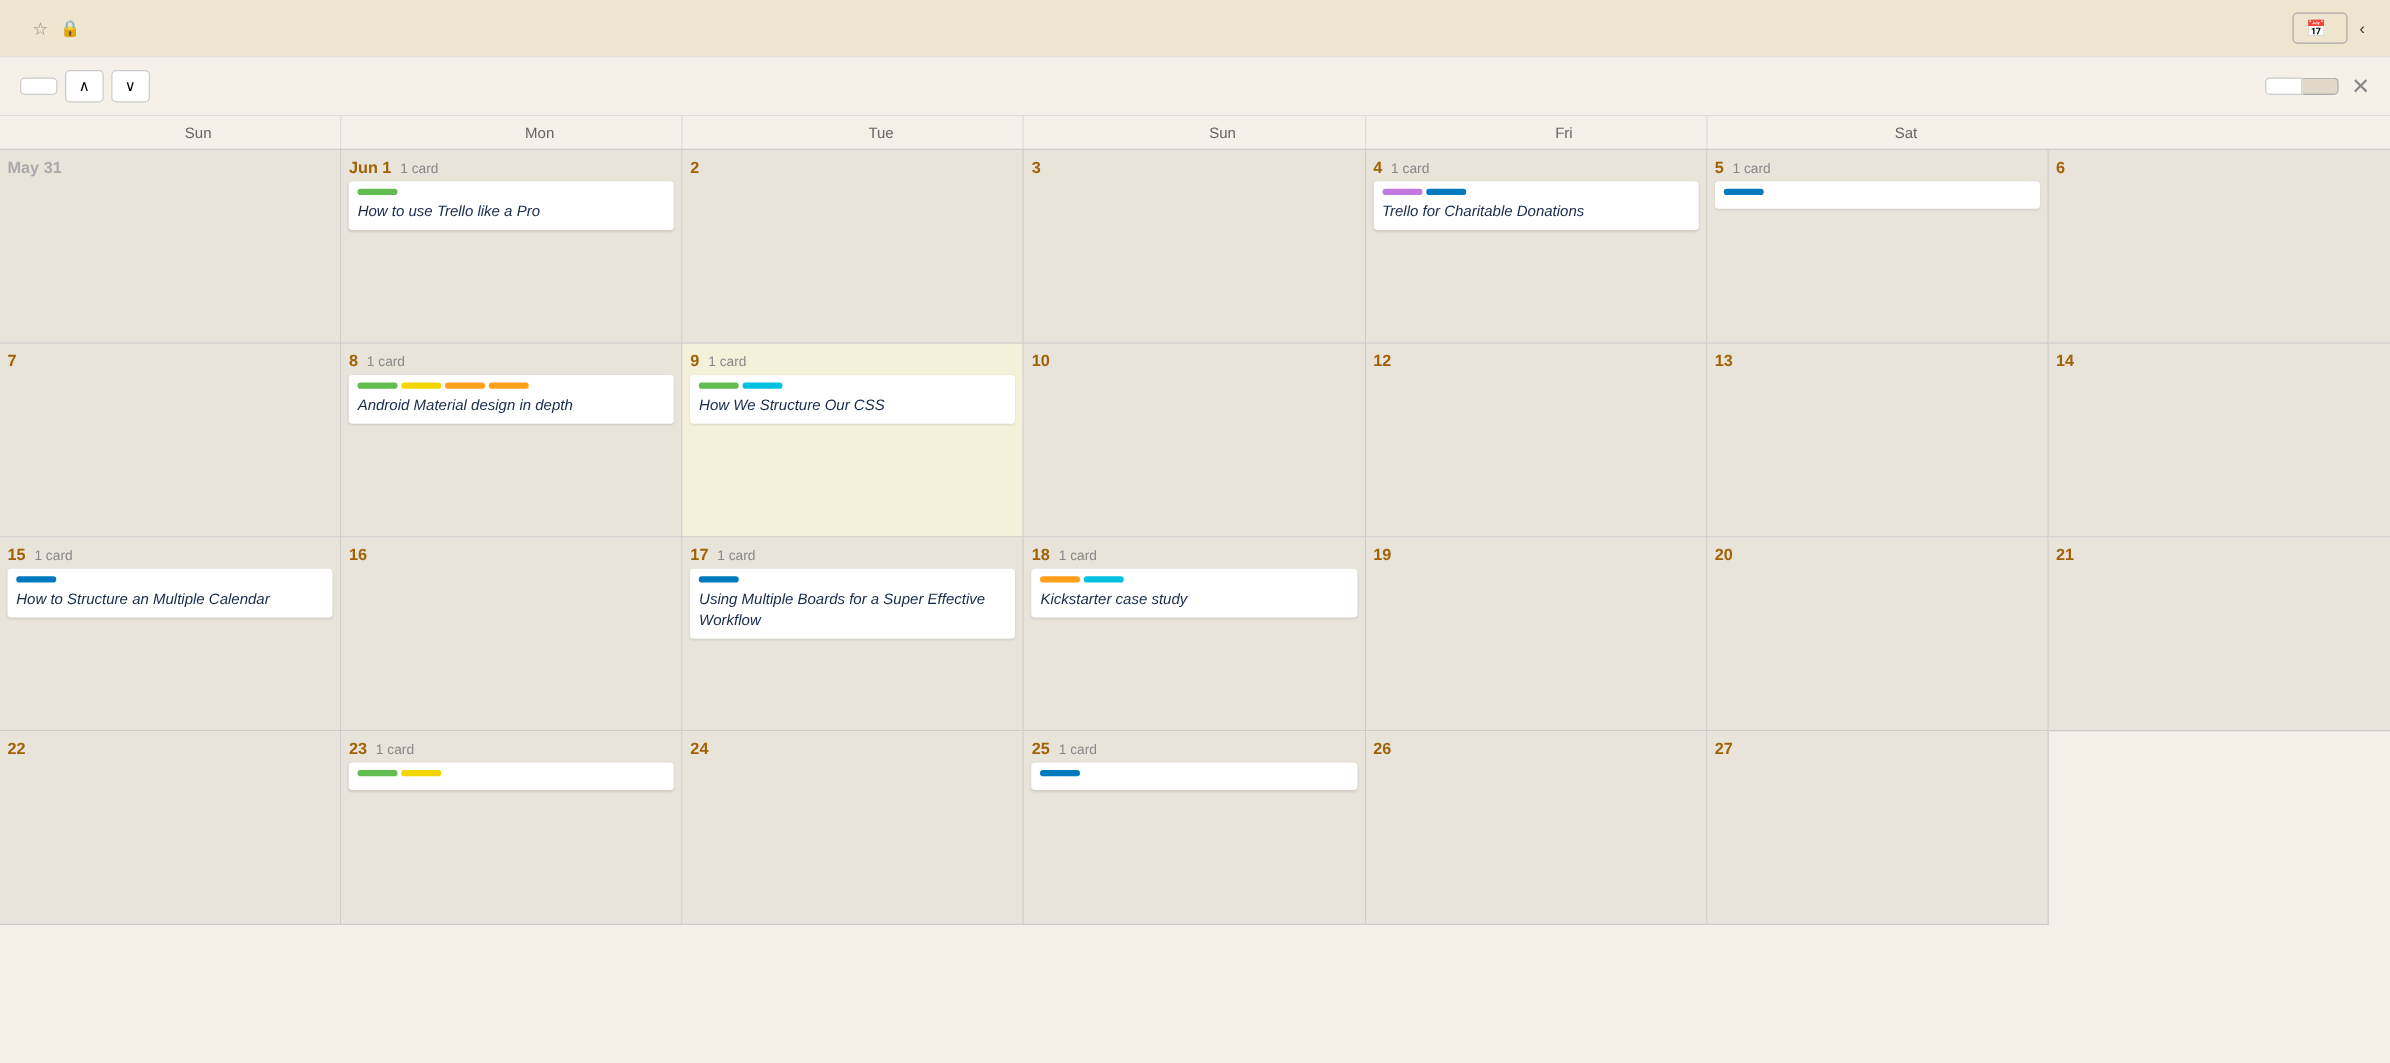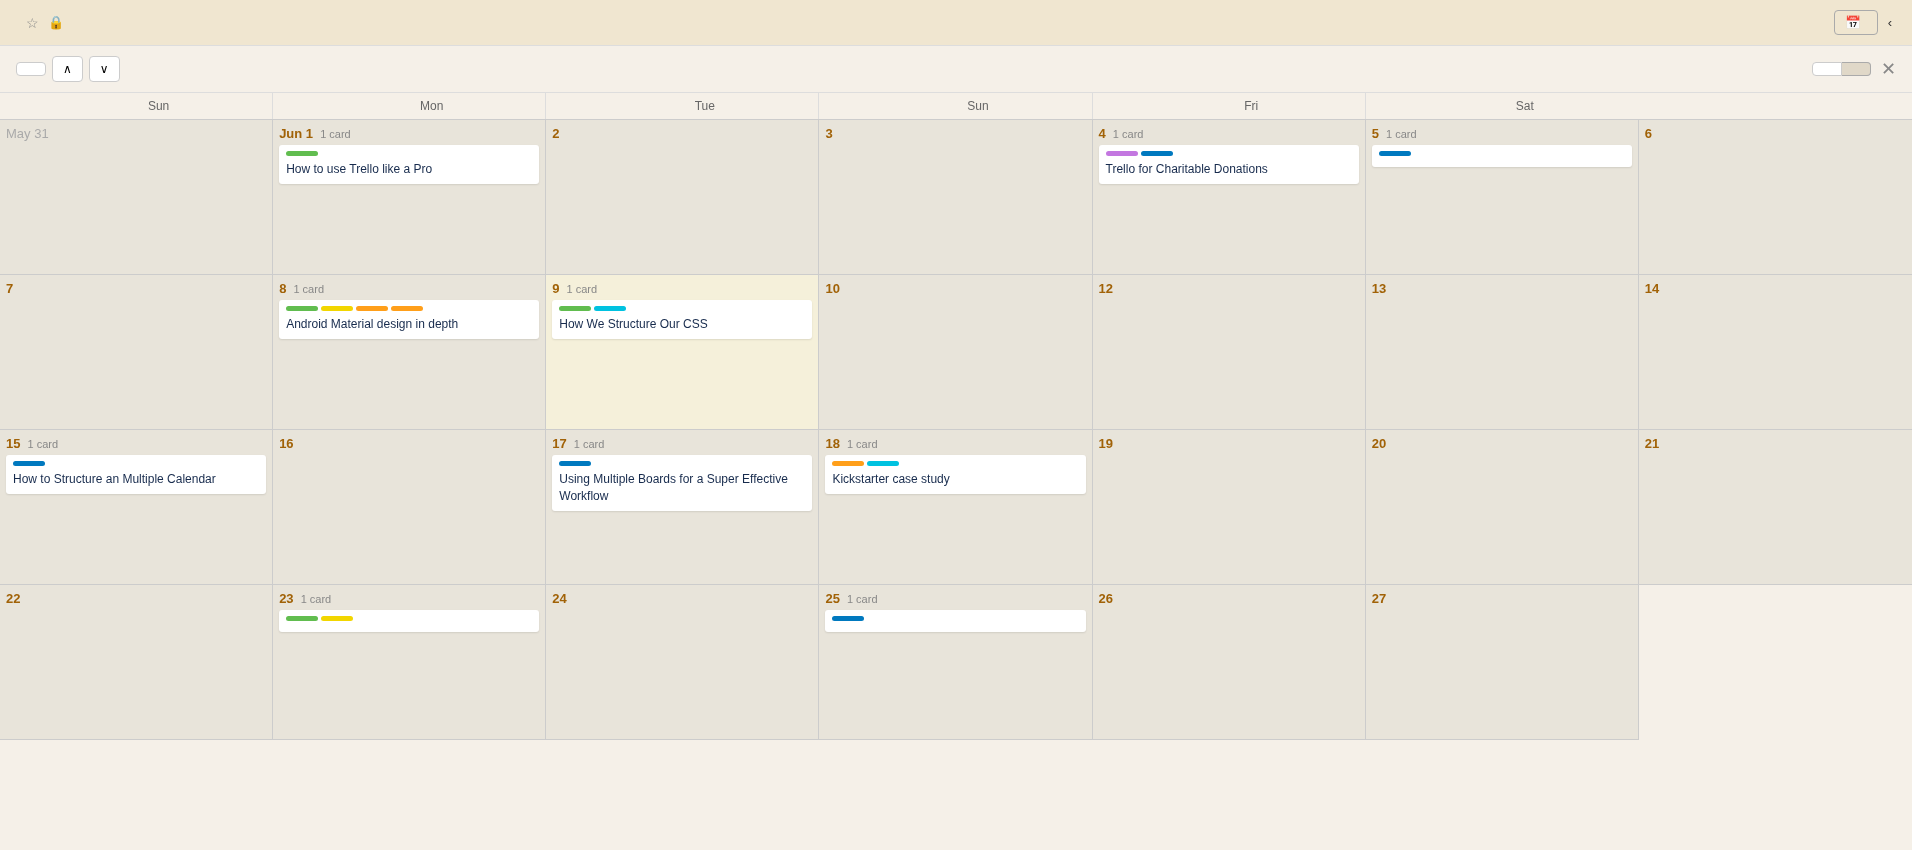--- a/index.html
+++ b/index.html
@@ -75,28 +75,29 @@
 
     .cell-date {
       font-size: 12px;
       color: #555;
       margin-bottom: 4px;
       font-weight: 400;
     }
     .cell-date .day-num { font-weight: 700; font-size: 13px; color: #a16207; }
     .cell-date .card-count { color: #888; font-size: 11px; margin-left: 4px; }
     .cell-date.dimmed { color: #aaa; }
-    .cell-date.dimmed .day-num { color: #aaa; font-weight: 400; }
+    .cell-date.dimmed .day-num { color: #aaa; font-weight: 700; }
 
     .card {
       background: #fff;
       border-radius: 3px;
       padding: 6px 7px;
       margin-top: 4px;
       box-shadow: 0 1px 2px rgba(0,0,0,0.1);
+      font-style: italic;
     }
     .card-labels {
       display: flex;
       gap: 3px;
       margin-bottom: 5px;
     }
     .label-bar {
       height: 5px;
       border-radius: 3px;
       width: 32px;

